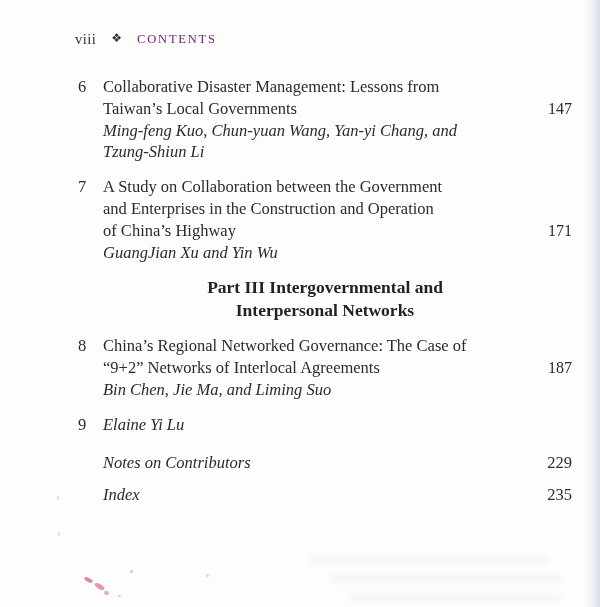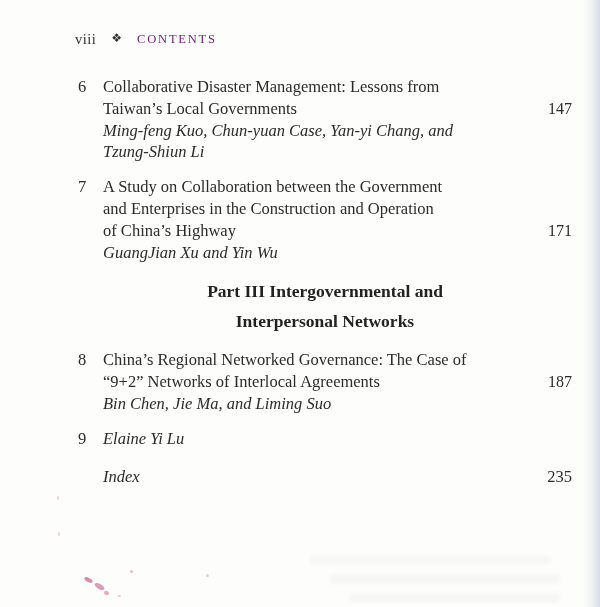--- a/index.html
+++ b/index.html
@@ -90,21 +90,21 @@
   .authors {
     font-style: italic;
     font-size: 16.5px;
     line-height: 21.8px;
     white-space: pre-line;
   }
 
   .part-heading {
     font-weight: bold;
     font-size: 17.5px;
-    line-height: 30px;
+    line-height: 23px;
     text-align: center;
     white-space: pre-line;
     margin: 7px 0 13px;
     color: #222;
   }
 
   .back-matter { margin-top: 16px; }
   .back-row {
     display: flex;
     justify-content: space-between;
@@ -163,21 +163,21 @@
 <div class="content">
 
   <div class="entry">
     <div class="num">6</div>
     <div class="body">
       <div class="title-row">
         <div class="title">Collaborative Disaster Management: Lessons from
 Taiwan’s Local Governments</div>
         <div class="pageno">147</div>
       </div>
-      <div class="authors">Ming-feng Kuo, Chun-yuan Case, Yan-yi Chang, and
+      <div class="authors">Ming-feng Kuo, Chun-yuan Wang, Yan-yi Chang, and
 Tzung-Shiun Li</div>
     </div>
   </div>
 
   <div class="entry">
     <div class="num">7</div>
     <div class="body">
       <div class="title-row">
         <div class="title">A Study on Collaboration between the Government
 and Enterprises in the Construction and Operation
@@ -204,20 +204,24 @@
   </div>
 
   <div class="entry">
     <div class="num">9</div>
     <div class="body">
       <div class="authors">Elaine Yi Lu</div>
     </div>
   </div>
 
   <div class="back-matter">
+    <div class="back-row">
+      <div class="back-label">Notes on Contributors</div>
+      <div class="back-page">229</div>
+    </div>
     <div class="back-row">
       <div class="back-label">Index</div>
       <div class="back-page">235</div>
     </div>
   </div>
 
 </div>
 
 <div class="ghost g1"></div>
 <div class="ghost g2"></div>

